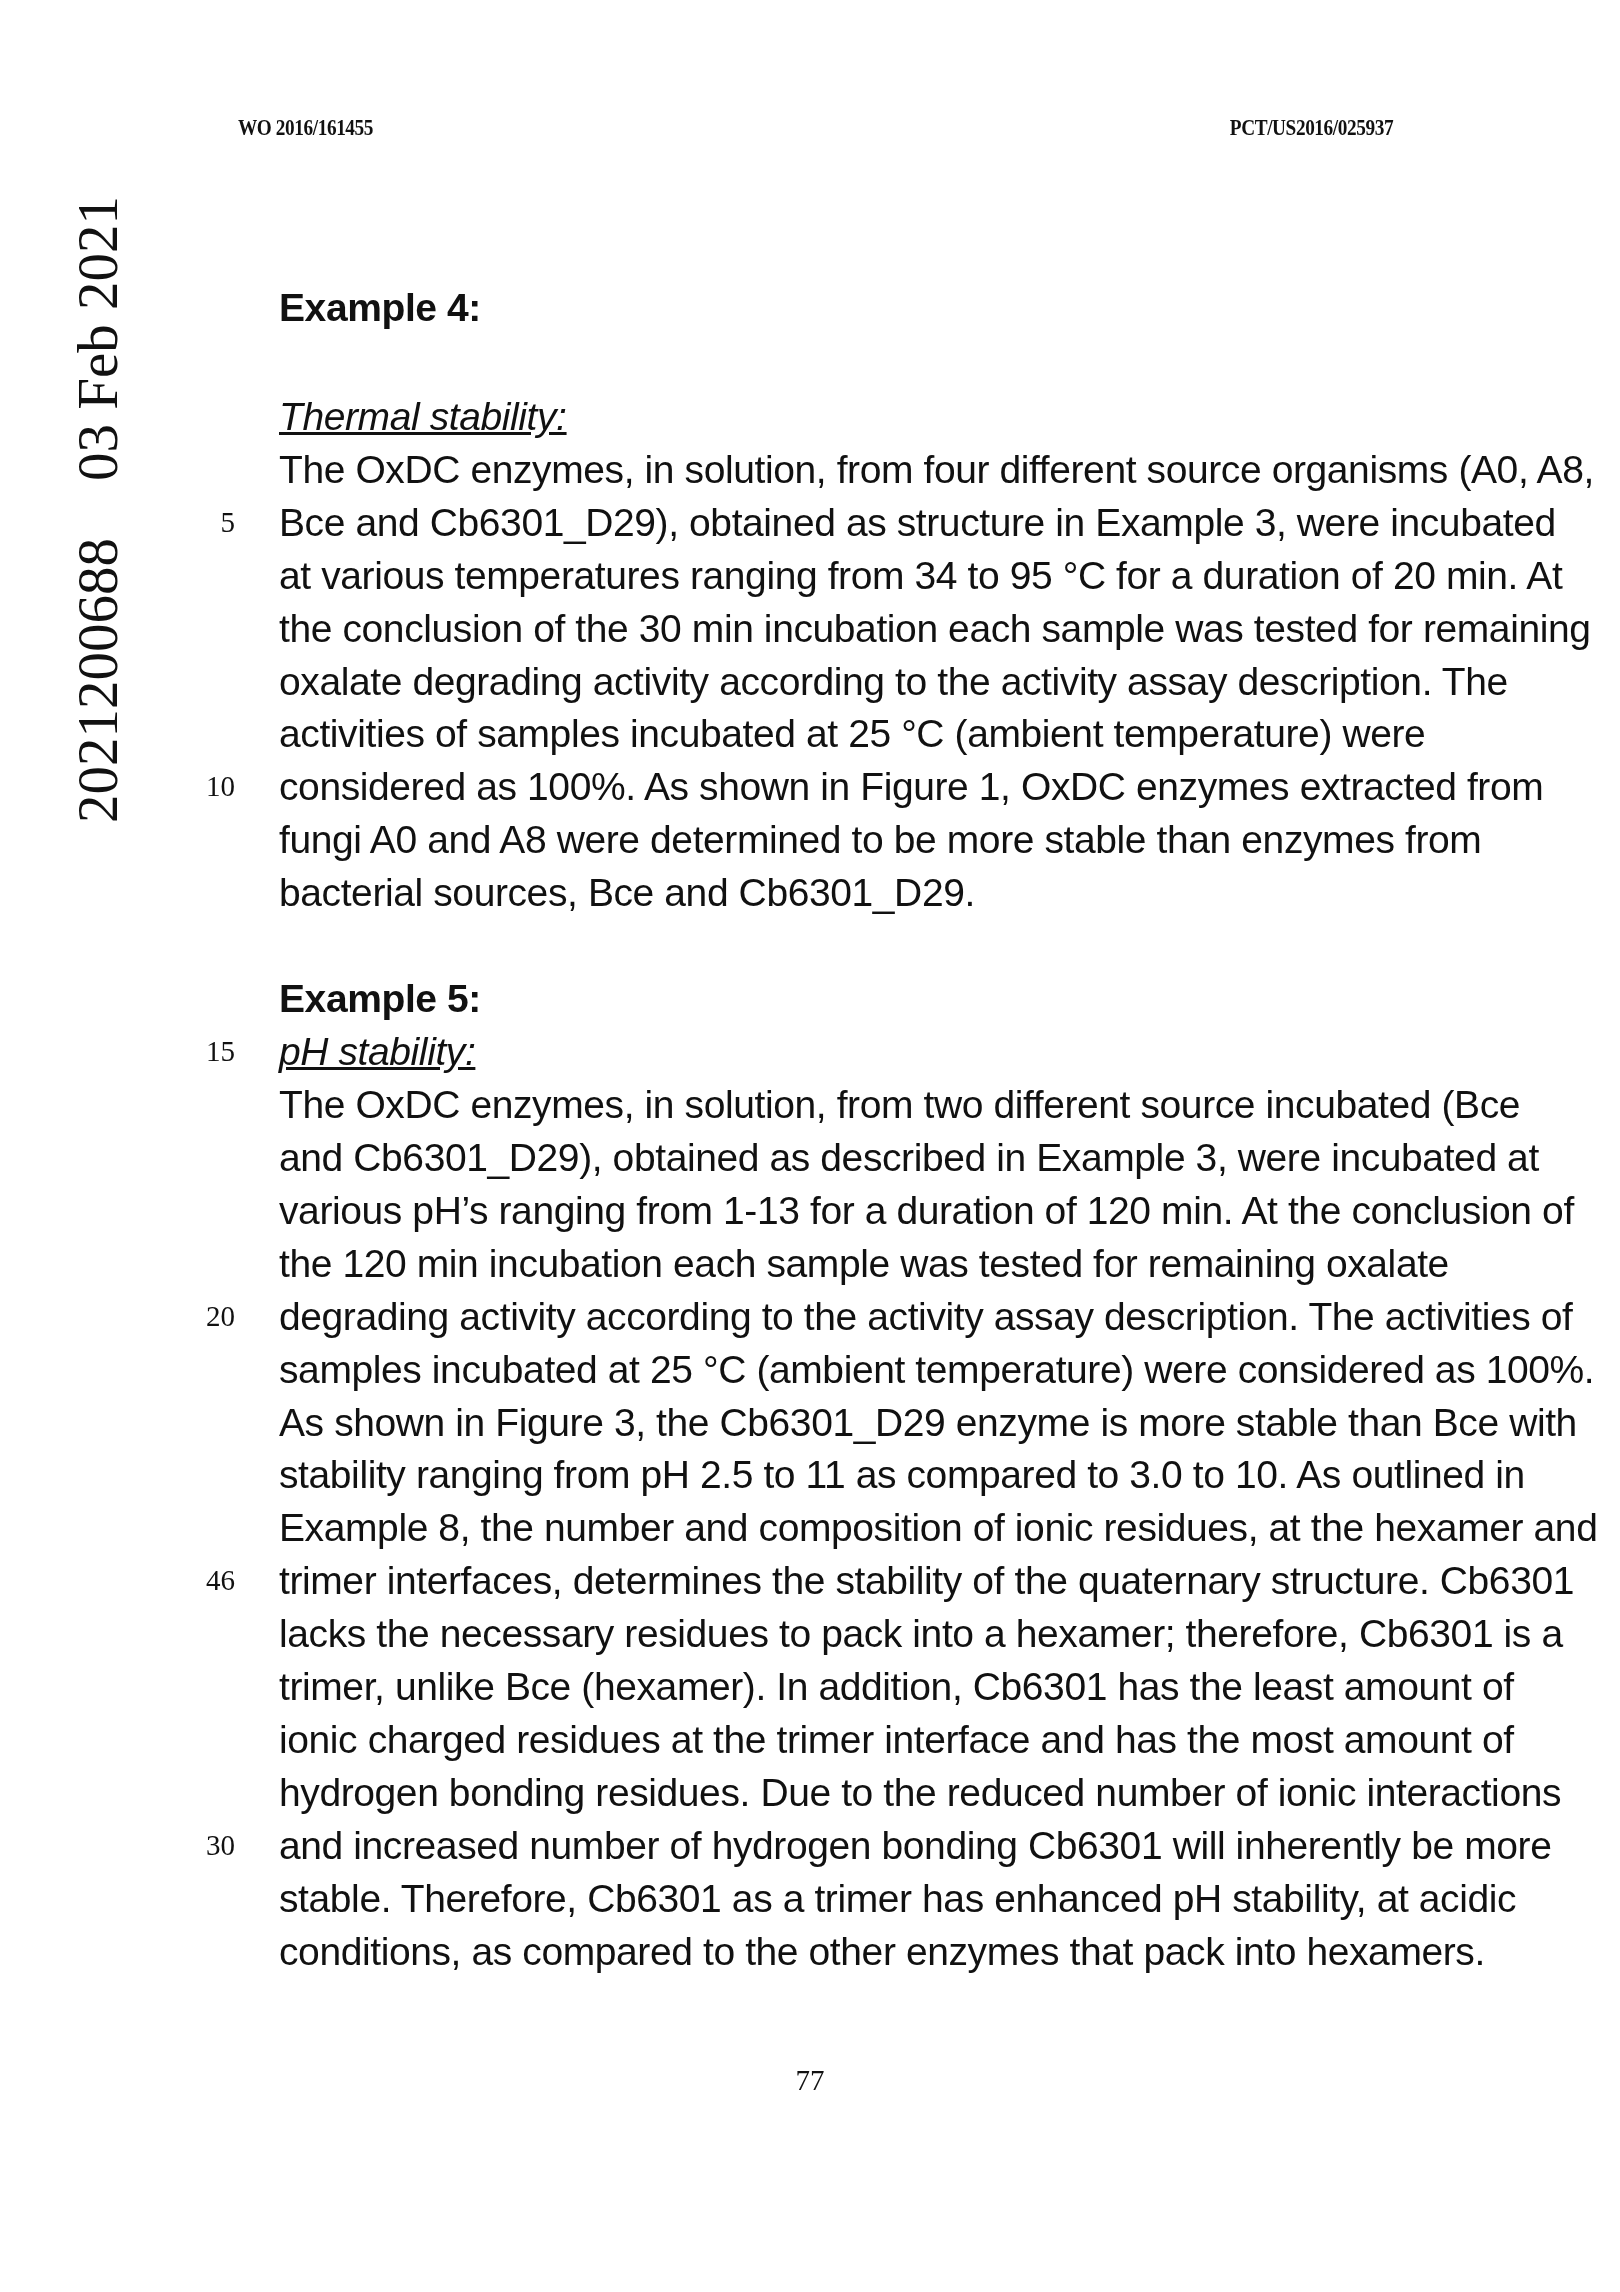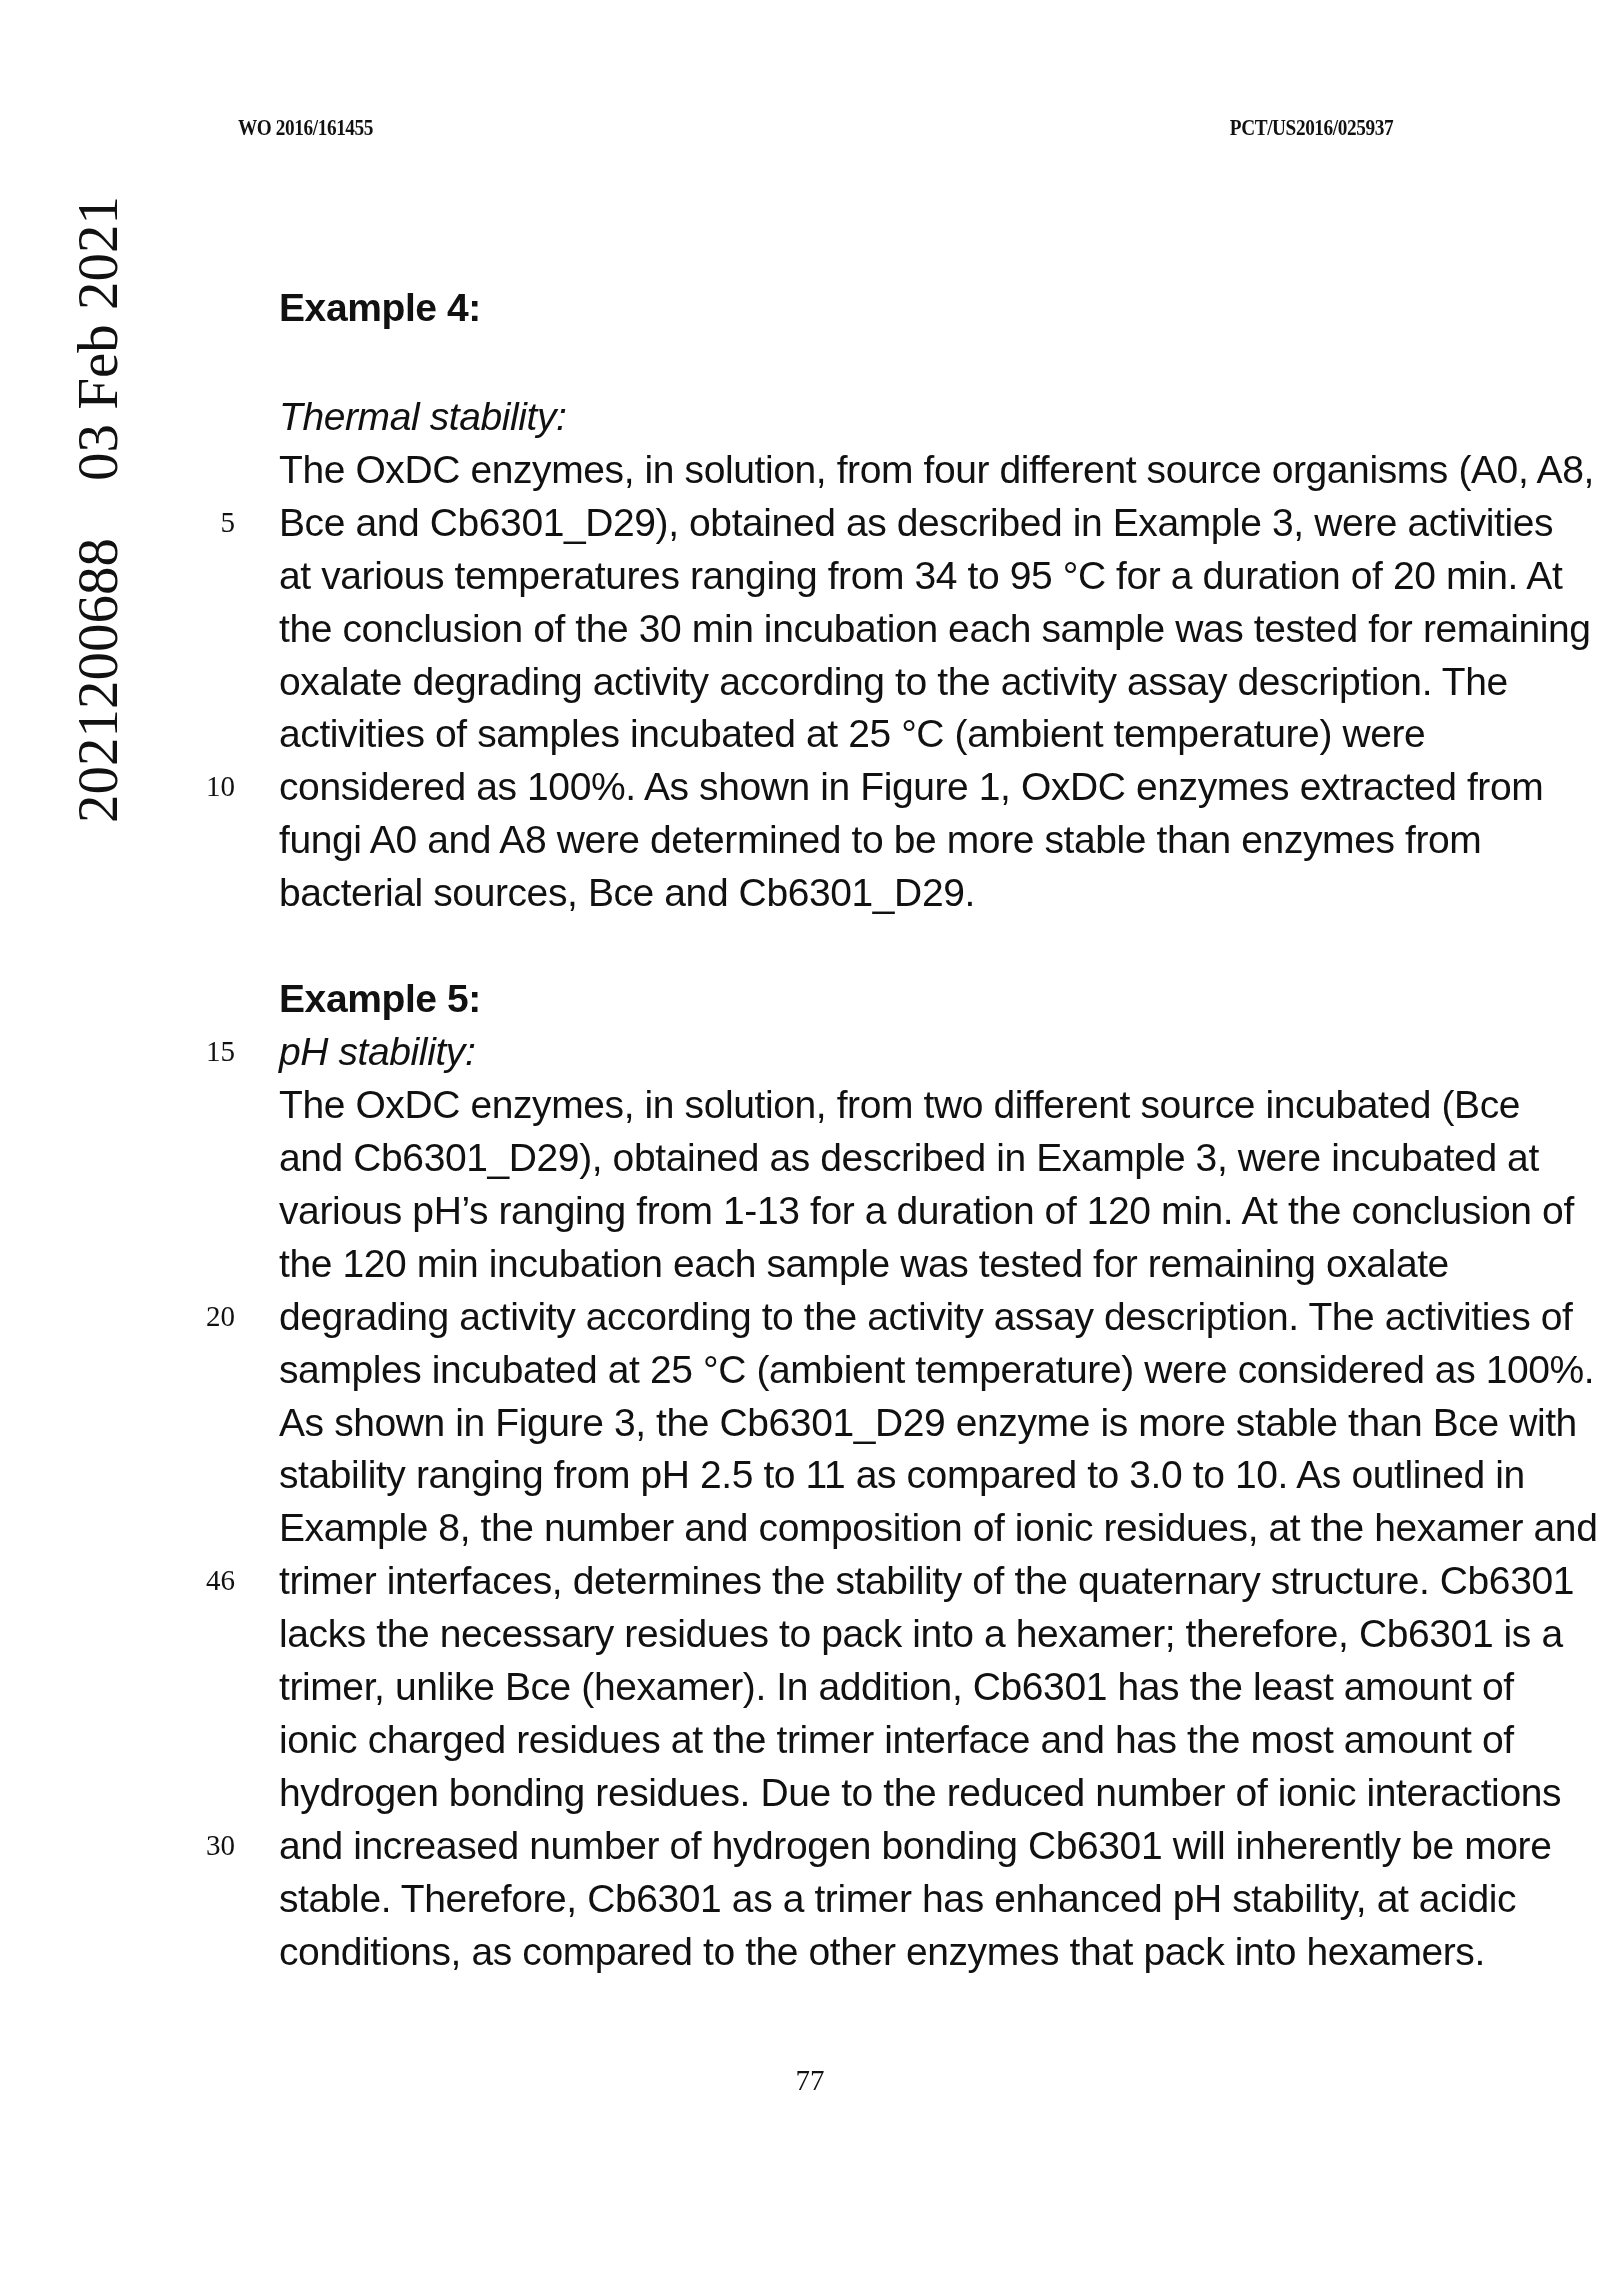--- a/index.html
+++ b/index.html
@@ -42,21 +42,21 @@
     .line {
       position: absolute;
       left: 279px;
       font-family: "Liberation Sans", "DejaVu Sans", sans-serif;
       font-size: 39px;
       line-height: 35px;
       white-space: nowrap;
       letter-spacing: -0.4px;
     }
     .bold { font-weight: bold; }
-    .italic { font-style: italic; }
+    .italic { font-style: italic; text-decoration: underline; }
     .lineno {
       position: absolute;
       left: 200px;
       width: 35px;
       text-align: right;
       font-family: "Liberation Serif", "DejaVu Serif", serif;
       font-size: 29px;
       line-height: 35px;
     }
     .page-number {
@@ -73,21 +73,21 @@
 <body>
 
 <div class="header-left">WO 2016/161455</div>
 <div class="header-right">PCT/US2016/025937</div>
 
 <div class="side-stamp"><span>2021200688</span>    <span>03 Feb 2021</span></div>
 
 <div class="line bold" style="top:290px">Example 4:</div>
 <div class="line italic" style="top:399px">Thermal stability:</div>
 <div class="line" style="top:452px">The OxDC enzymes, in solution, from four different source organisms (A0, A8,</div>
-<div class="line" style="top:505px">Bce and Cb6301_D29), obtained as described in Example 3, were activities</div>
+<div class="line" style="top:505px">Bce and Cb6301_D29), obtained as structure in Example 3, were incubated</div>
 <div class="line" style="top:558px">at various temperatures ranging from 34 to 95 °C for a duration of 20 min. At</div>
 <div class="line" style="top:611px">the conclusion of the 30 min incubation each sample was tested for remaining</div>
 <div class="line" style="top:664px">oxalate degrading activity according to the activity assay description. The</div>
 <div class="line" style="top:716px">activities of samples incubated at 25 °C (ambient temperature) were</div>
 <div class="line" style="top:769px">considered as 100%.  As shown in Figure 1, OxDC enzymes extracted from</div>
 <div class="line" style="top:822px">fungi A0 and A8 were determined to be more stable than enzymes from</div>
 <div class="line" style="top:875px">bacterial sources, Bce and Cb6301_D29.</div>
 
 <div class="line bold" style="top:981px">Example 5:</div>
 <div class="line italic" style="top:1034px">pH stability:</div>

